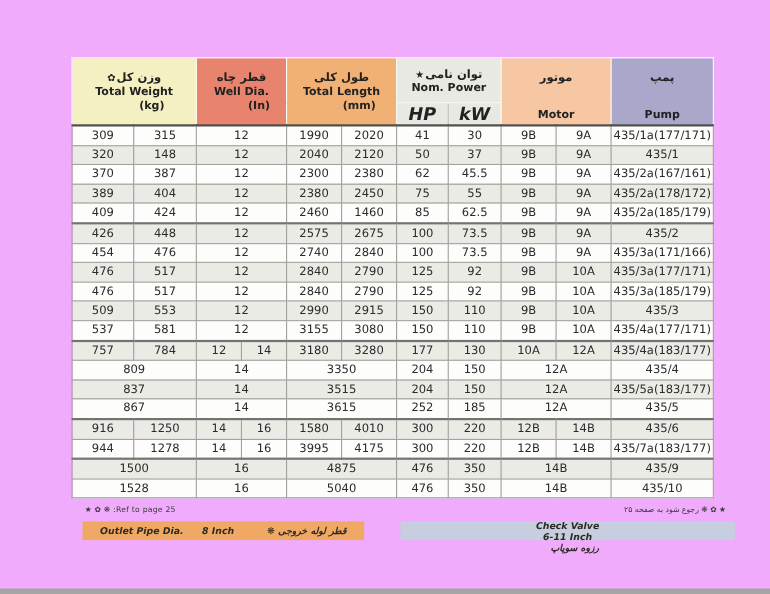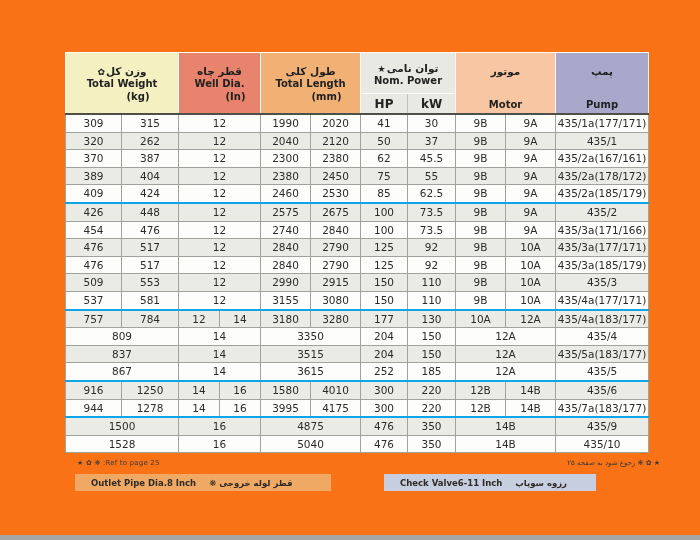--- a/index.html
+++ b/index.html
@@ -1,51 +1,51 @@
 <!DOCTYPE html>
 <html><head>
 <meta charset="utf-8">
 <style>
   html,body{margin:0;padding:0;}
   body{width:700px;height:540px;background:#ffffff;font-family:"DejaVu Sans",sans-serif;}
-  .page{position:relative;width:700px;height:540px;background:#f97316;overflow:hidden;}
+  .page{position:relative;width:700px;height:540px;background:#f0abfc;overflow:hidden;}
 
   .table-wrap{position:absolute;left:65px;top:52px;width:583px;}
   table{border-collapse:collapse;table-layout:fixed;width:583px;}
 
   thead th{padding:0;font-weight:bold;color:#222;border:1px solid #fbfaf4;vertical-align:middle;}
   thead tr.h1 th{height:40px;}
-  thead tr.h2 th{height:19px;font-size:12px;background:#e9e9e3;}
+  thead tr.h2 th{height:19px;font-size:16px;background:#e9e9e3;font-style:italic;}
   thead{border-bottom:2px solid #4f4f4a;}
   .th .fa{font-size:10.5px;margin:3px 0 1px;}
   .th .en{font-size:10px;margin:1px 0;}
   .th .unit{font-size:10px;margin:2px 0 3px;padding-left:32px;}
   .th .sym{font-size:9px;margin-right:1px;}
   .th-weight{background:#f4f0c2;}
   .th-well{background:#e8846d;}
   .th-length{background:#f1b175;}
   .th-power{background:#e9e9e3;}
   .th-motor{background:#f7c7a4;}
   .th-pump{background:#a9a8ca;}
   .th-hp{border-right:1px solid #c2c2bb !important;}
   .th2line .fa{margin-top:10px;margin-bottom:22px;}
 
   tbody{border:1.5px solid #77766f;}
   tbody td{border:1px solid #a2a29c;text-align:center;font-size:10.5px;color:#2b2b2b;height:16.6px;padding:0;line-height:1;background:#fdfdfc;}
   tbody tr.alt td{background:#ebebe5;}
-  tbody tr.group-start td{border-top:2px solid #0ea5e9;}
+  tbody tr.group-start td{border-top:2px solid #737373;}
 
   .notes{position:absolute;left:77px;top:459px;width:583px;display:flex;justify-content:space-between;align-items:center;}
   .note{font-size:7px;color:#3a3a3a;letter-spacing:0.2px;}
   .note-right{direction:rtl;}
 
-  .bar{position:absolute;top:474px;height:17px;display:flex;align-items:center;padding:0 16px;box-sizing:border-box;}
+  .bar{position:absolute;top:474px;height:17px;display:flex;justify-content:space-between;align-items:center;padding:0 16px;box-sizing:border-box;font-style:italic;}
   .bar span{font-size:8.5px;font-weight:bold;color:#2e2a24;white-space:nowrap;}
   .bar-orange{left:75px;width:256px;background:#f0a964;}
-  .bar-blue{left:384px;width:212px;background:#c6cedf;}
+  .bar-blue{left:364px;width:304px;background:#c6cedf;flex-direction:column;}
   .bar .fa-cell{direction:ltr;padding-left:13px;}
 
   .bottom-strip{position:absolute;left:0;top:535px;width:700px;height:5px;background:#a5a5a5;}
 </style>
 </head>
 <body>
 
 <div class="page">
 
   <div class="table-wrap">
@@ -106,21 +106,21 @@
             <td>1990</td>
             <td>2020</td>
             <td>41</td>
             <td>30</td>
             <td>9B</td>
             <td>9A</td>
             <td>435/1a(177/171)</td>
           </tr>
           <tr class="alt">
             <td>320</td>
-            <td>262</td>
+            <td>148</td>
             <td colspan="2">12</td>
             <td>2040</td>
             <td>2120</td>
             <td>50</td>
             <td>37</td>
             <td>9B</td>
             <td>9A</td>
             <td>435/1</td>
           </tr>
           <tr>
@@ -145,21 +145,21 @@
             <td>55</td>
             <td>9B</td>
             <td>9A</td>
             <td>435/2a(178/172)</td>
           </tr>
           <tr>
             <td>409</td>
             <td>424</td>
             <td colspan="2">12</td>
             <td>2460</td>
-            <td>2530</td>
+            <td>1460</td>
             <td>85</td>
             <td>62.5</td>
             <td>9B</td>
             <td>9A</td>
             <td>435/2a(185/179)</td>
           </tr>
           <tr class="alt group-start">
             <td>426</td>
             <td>448</td>
             <td colspan="2">12</td>

